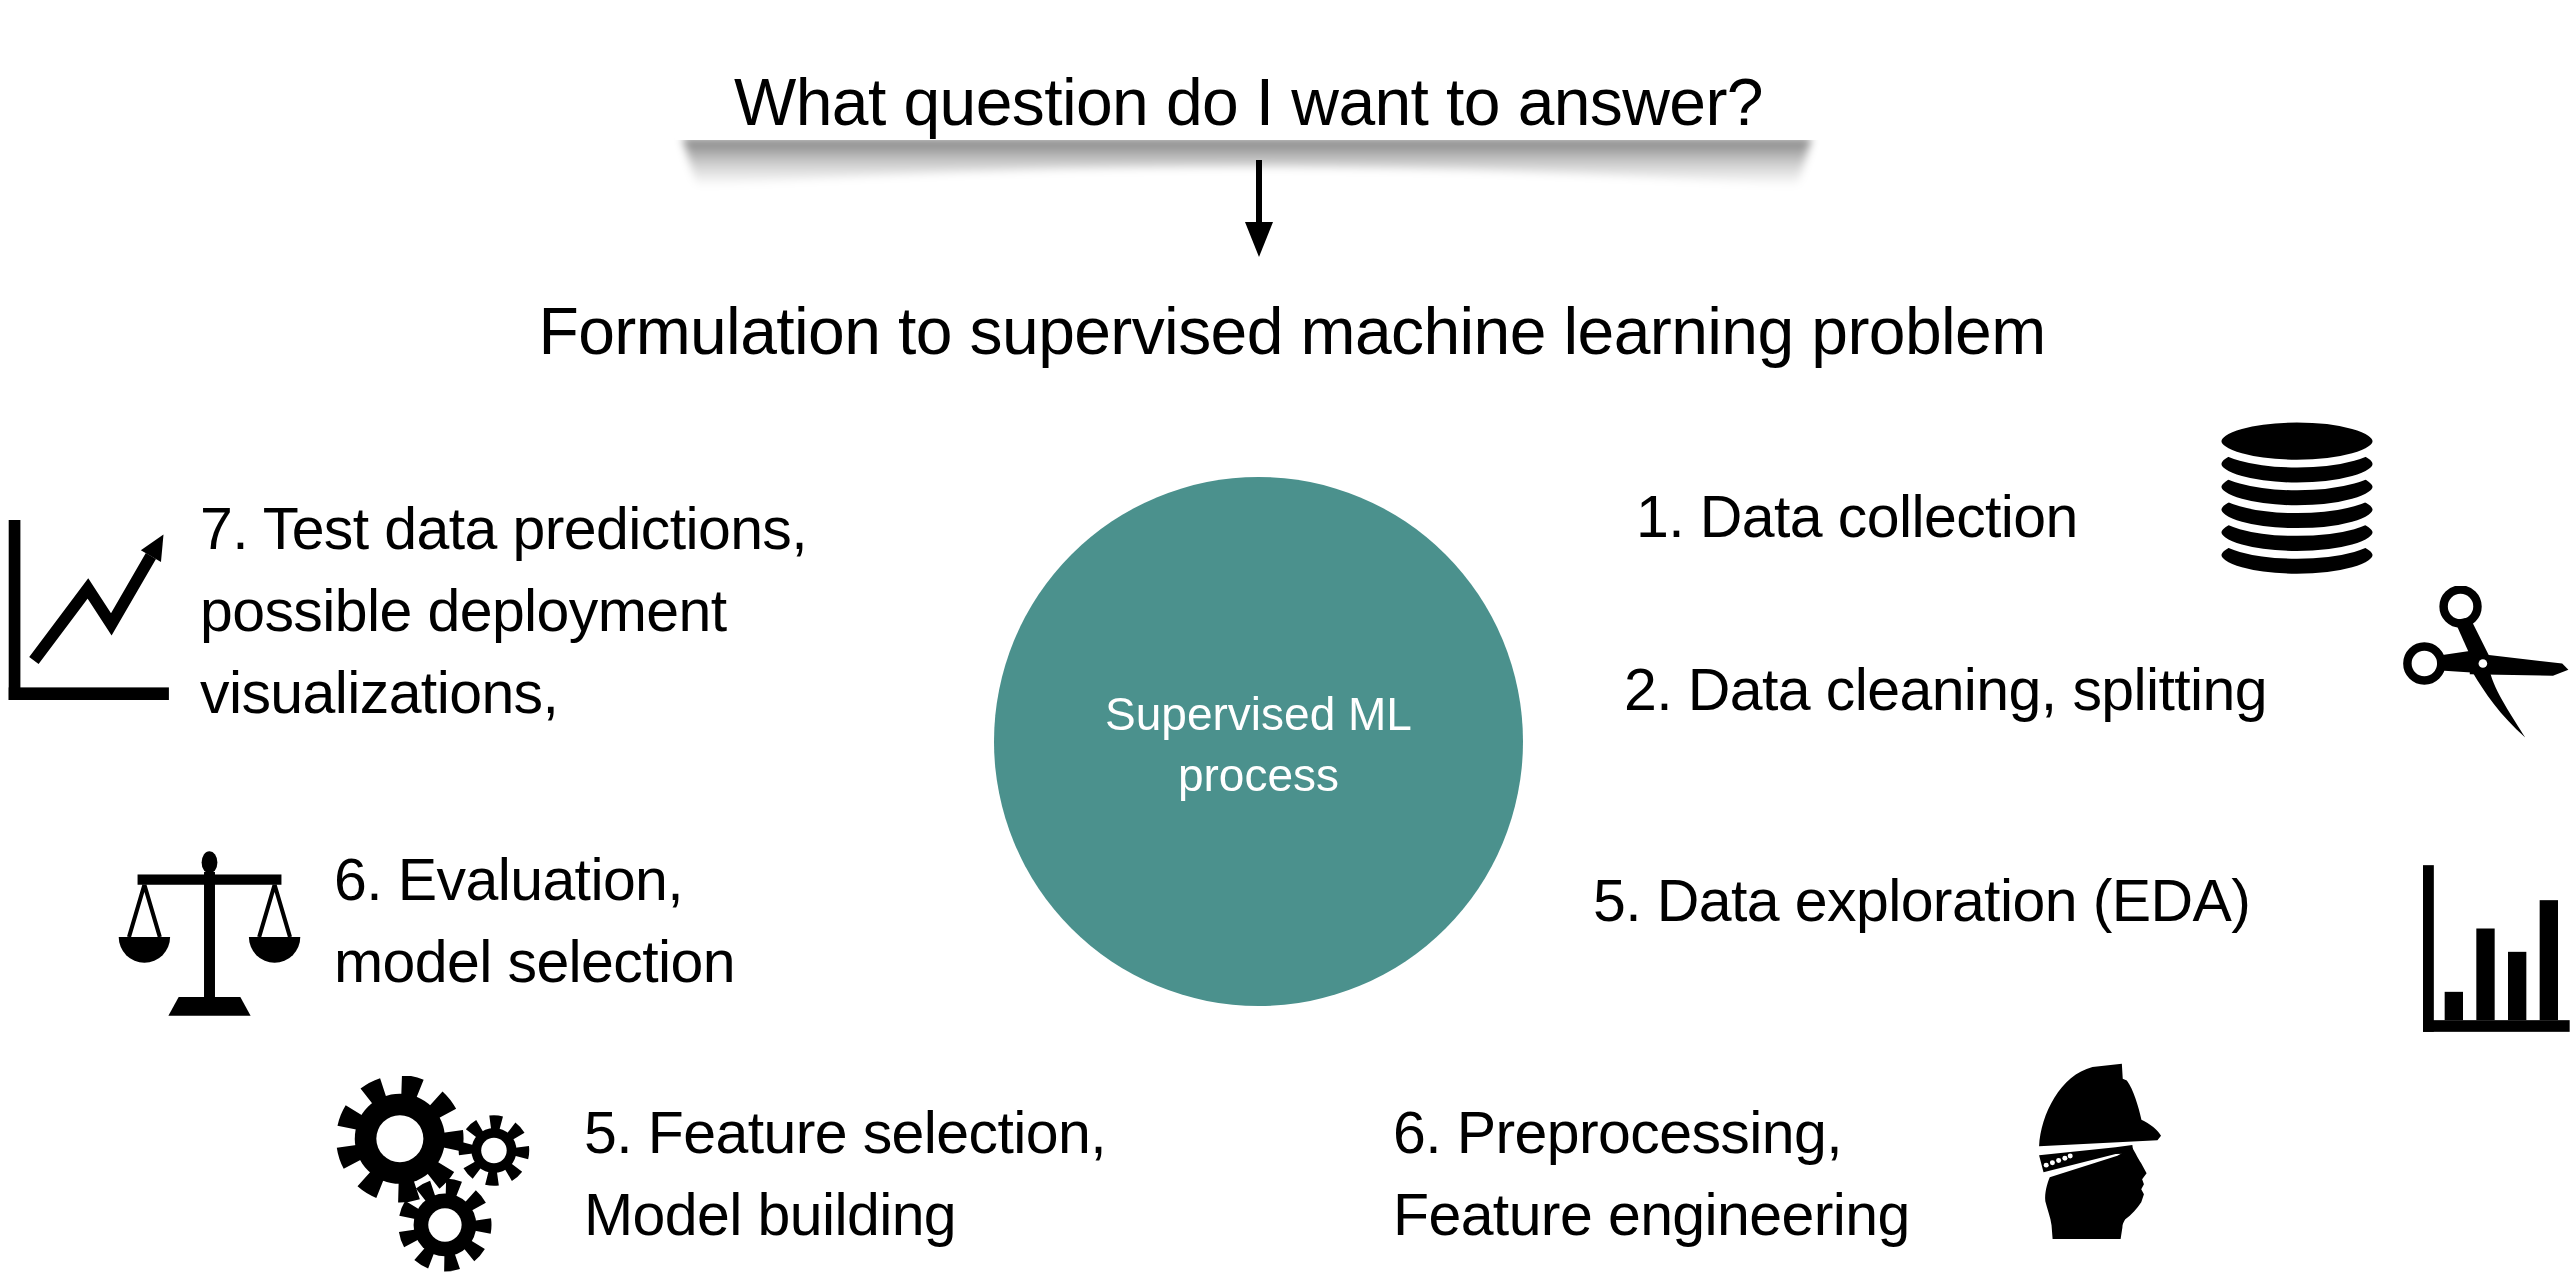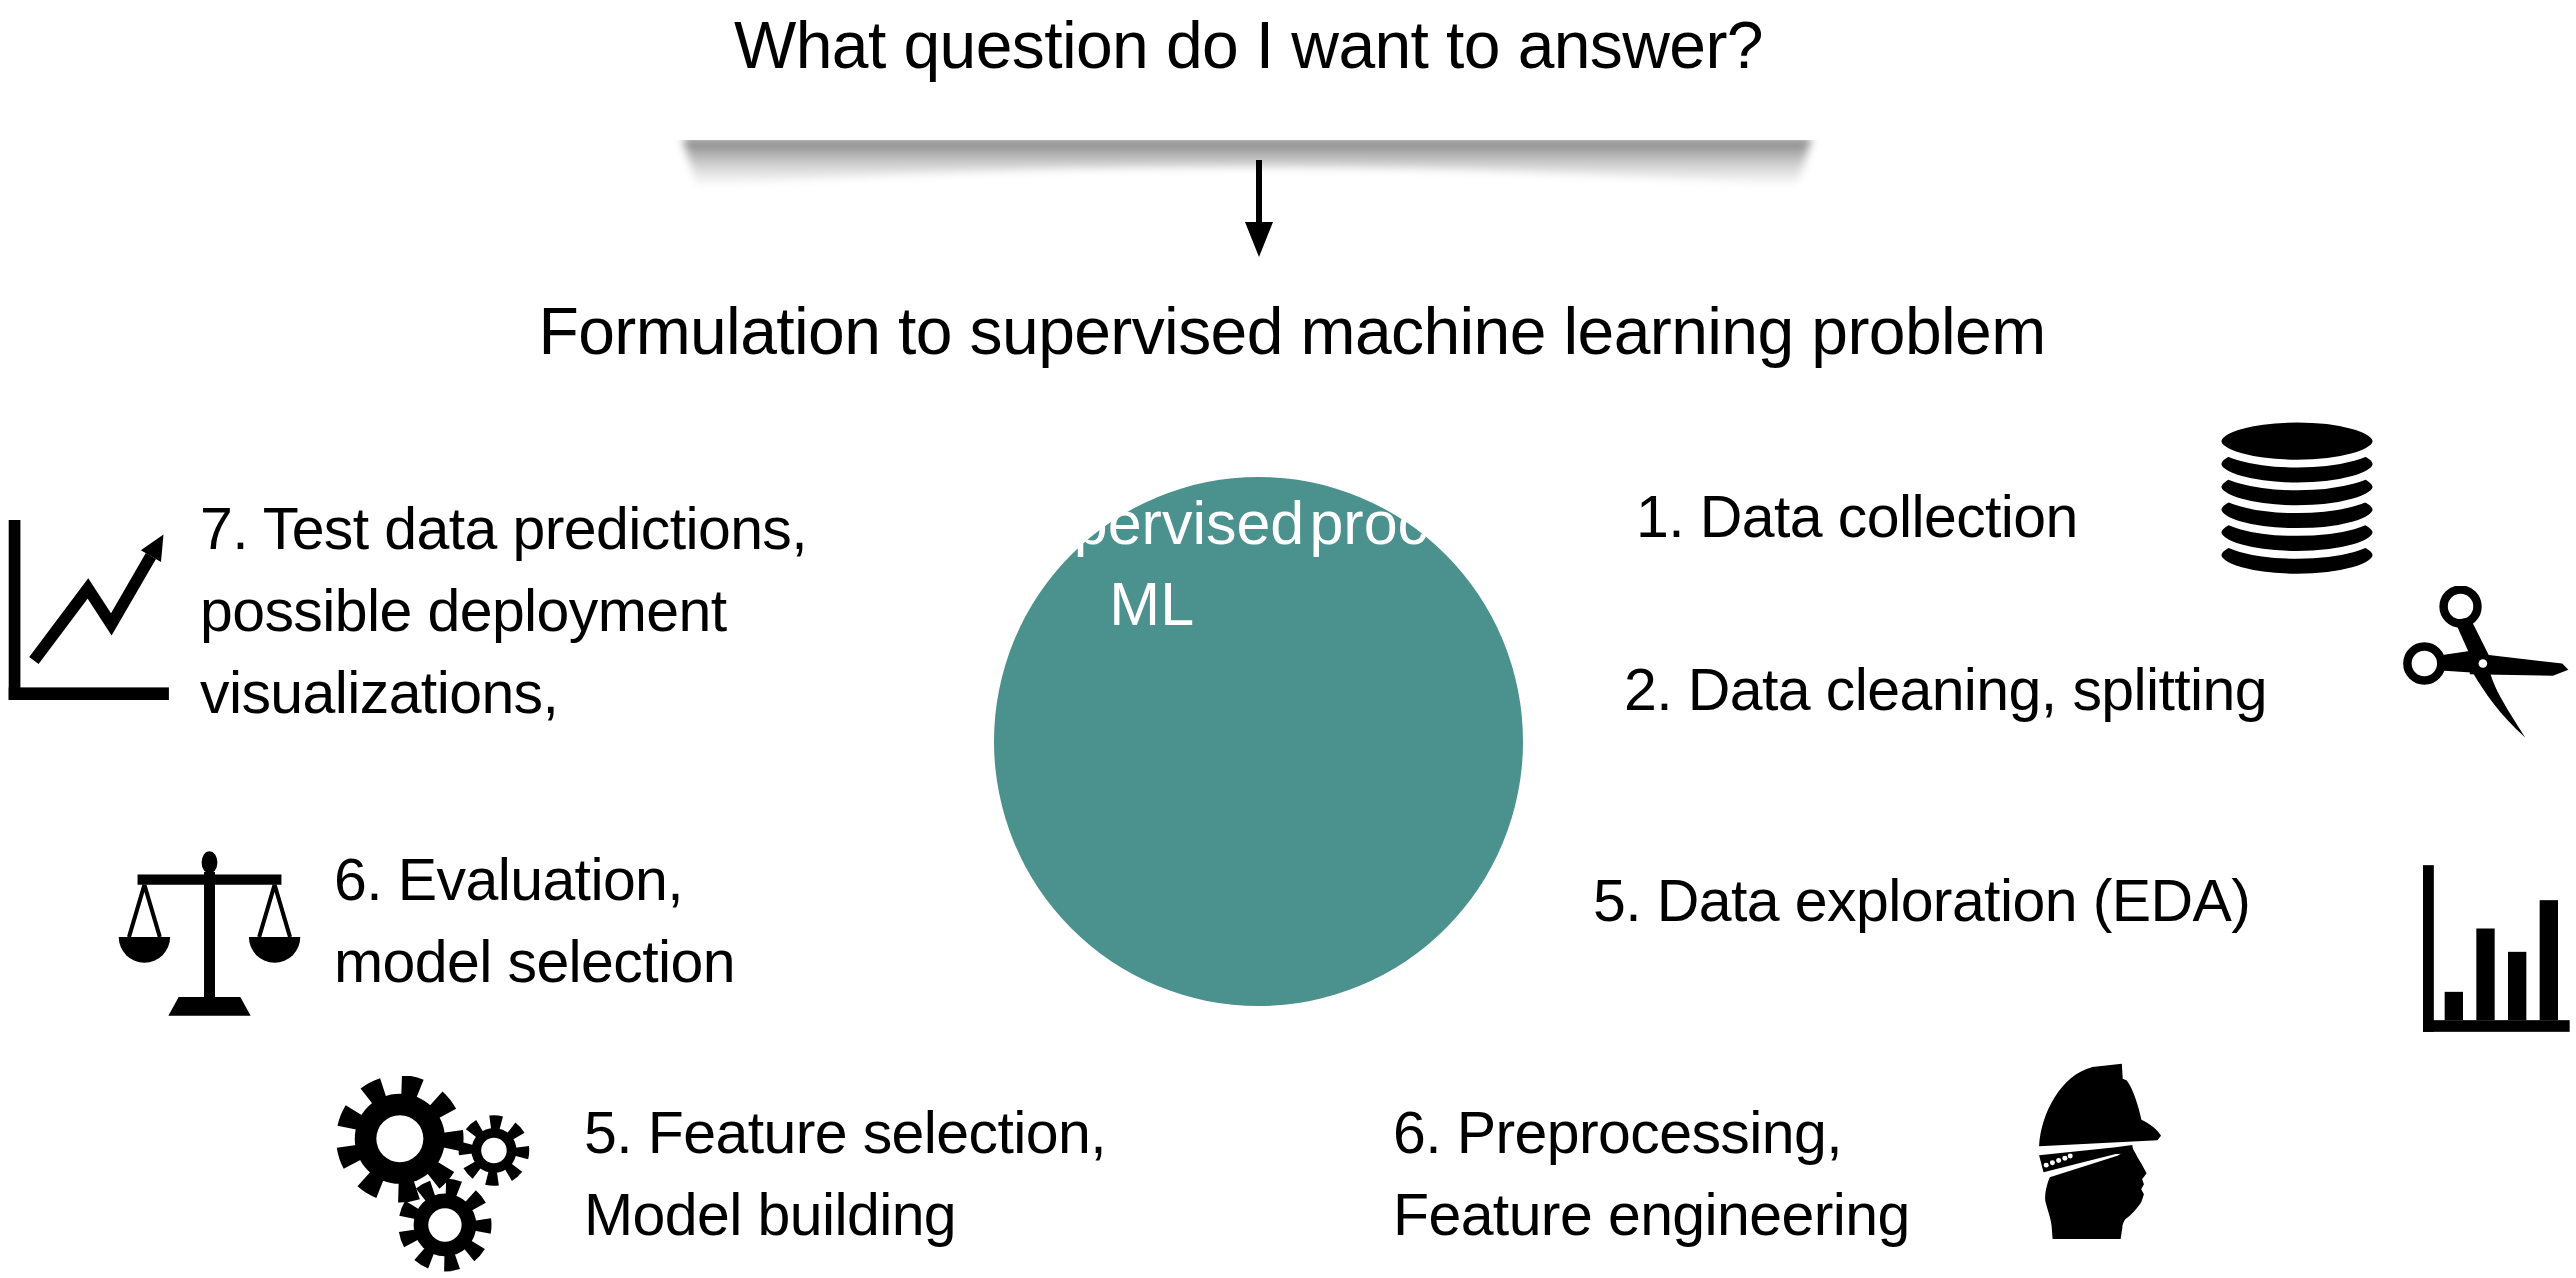--- a/index.html
+++ b/index.html
@@ -15,21 +15,21 @@
     overflow: hidden;
     font-family: "Liberation Sans", sans-serif;
     color: #000000;
   }
   
   .qbox {
     position: absolute;
     left: 675px; top: 7.2px;
     width: 1147px; height: 133px;
     background: #ffffff;
-    display: flex; align-items: flex-start; justify-content: center;
+    display: flex; align-items: flex-end; justify-content: center;
     z-index: 2;
   }
   .qbox .qlabel {
     font-size: 66px;
     white-space: nowrap;
     letter-spacing: -0.6px;
   }
   .qshadow {
     position: absolute;
     left: 673px; top: 138px;
@@ -62,26 +62,26 @@
   }
   
   .circle {
     position: absolute;
     left: 994px; top: 477px;
     width: 529px; height: 529px;
     border-radius: 50%;
     background: #4B918D;
     color: #ffffff;
     display: flex;
-    flex-direction: row;
-    align-items: flex-start;
+    flex-direction: column;
+    align-items: center;
     justify-content: center;
     padding-top: 6px;
     box-sizing: border-box;
-    font-size: 61px;
+    font-size: 46px;
     line-height: 1.32;
     text-align: center;
   }
   
   .step {
     position: absolute;
     font-size: 59px;
     line-height: 82px;
     letter-spacing: -0.6px;
     white-space: nowrap;

